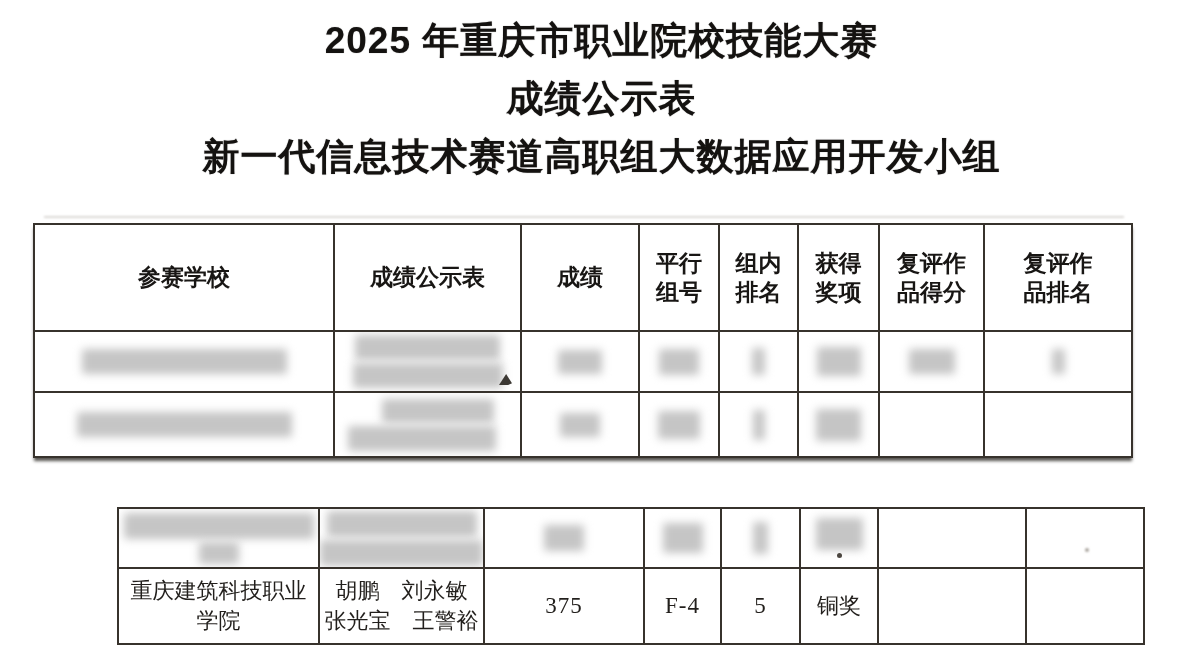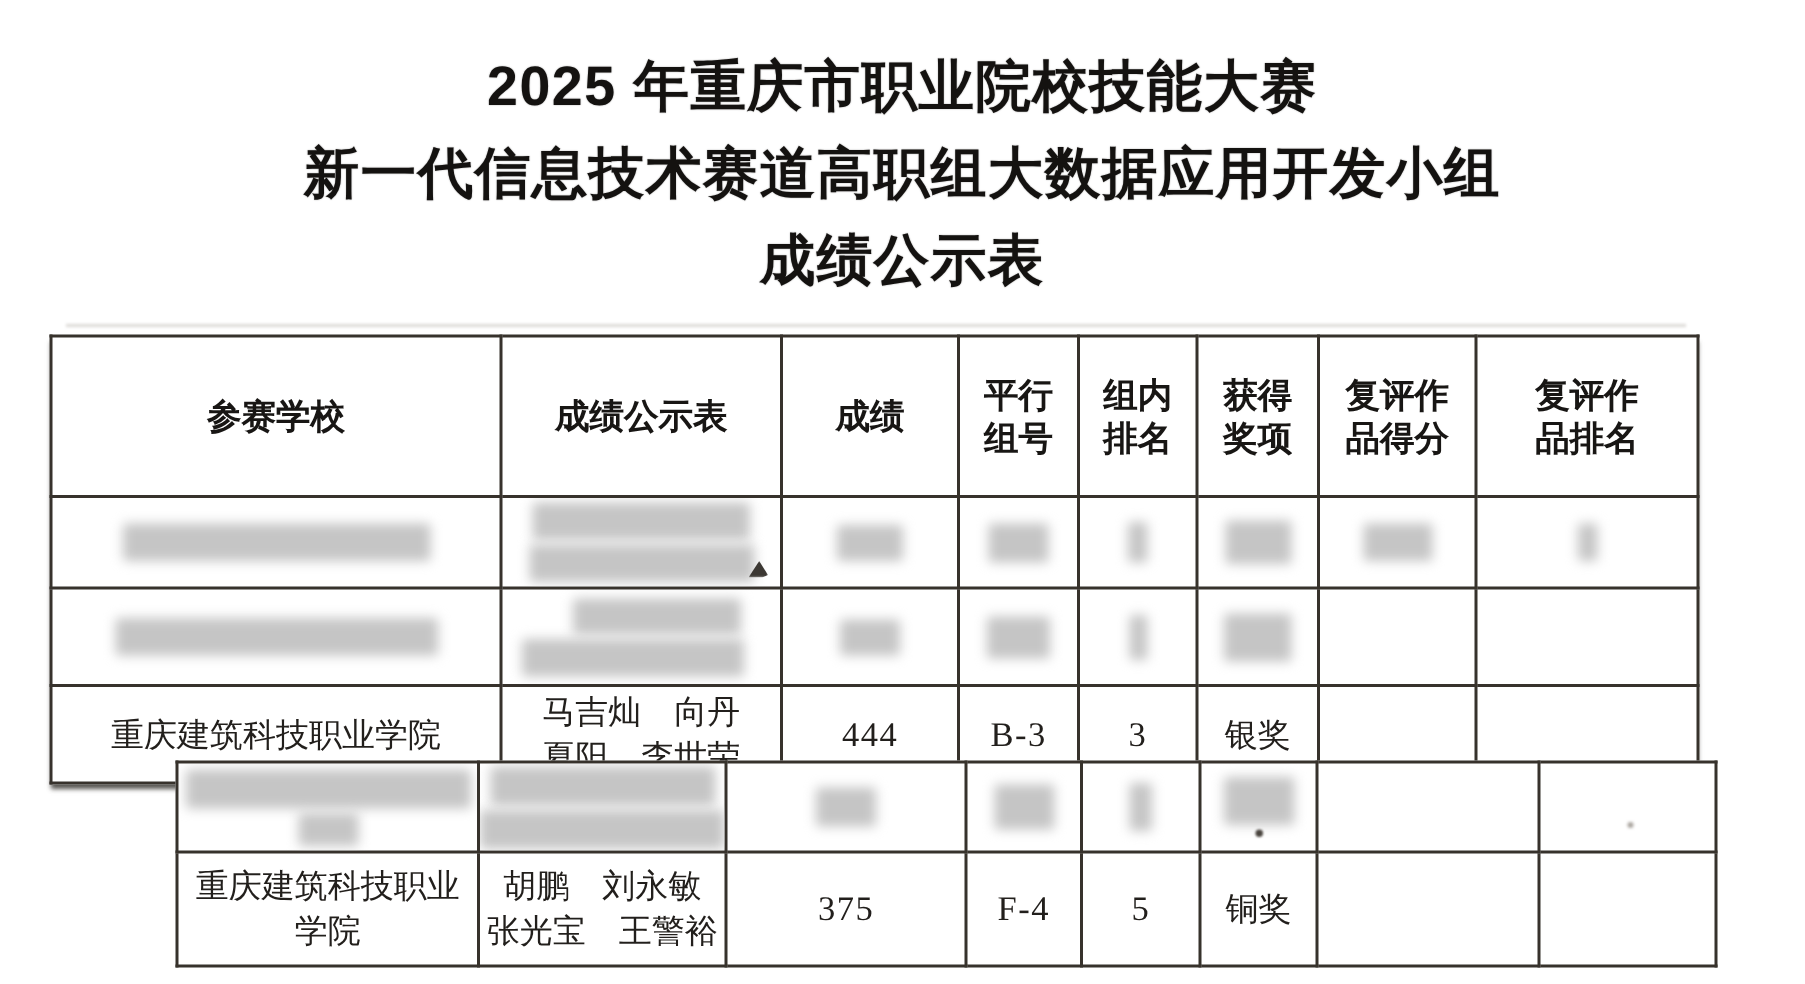--- a/index.html
+++ b/index.html
@@ -3,21 +3,21 @@
 <meta charset="utf-8">
 <style>
   html,body { margin:0; padding:0; }
   .page {
     position:relative; width:1203px; height:656px;
     background:#ffffff; overflow:hidden;
     font-family:"Liberation Sans", sans-serif;
     color:#1d1b19;
   }
   
-  .title-block { position:absolute; top:29px; left:0; width:100%; text-align:center; }
+  .title-block { position:absolute; top:12px; left:0; width:100%; text-align:center; }
   .title-line {
     font-size:37px; font-weight:700; letter-spacing:1px;
     line-height:58px; color:#141210;
     text-shadow:0 0 1px rgba(20,18,16,.45);
   }
   
   table.t { position:absolute; border-collapse:collapse; table-layout:fixed; background:#fff; }
   table.t th, table.t td {
     border:2px solid #37322c; padding:0; text-align:center; vertical-align:middle;
     overflow:hidden;
@@ -48,22 +48,22 @@
   .scan-line { position:absolute; left:44px; top:216px; width:1080px; height:2px;
     background:#b9b4ae; opacity:.5; filter:blur(1px); }
 </style>
 </head>
 <body>
 
 <div class="page">
 
   <div class="title-block">
     <div class="title-line">2025 年重庆市职业院校技能大赛</div>
+    <div class="title-line">成绩公示表</div>
     <div class="title-line">新一代信息技术赛道高职组大数据应用开发小组</div>
-    <div class="title-line">成绩公示表</div>
   </div>
 
   <div class="scan-line"></div>
 
   <table class="t t1">
     <colgroup>
       <col style="width:300px">
         <col style="width:187px">
         <col style="width:118px">
       <col style="width:80px">
@@ -184,35 +184,20 @@
           </td>
         <td>
             <div class="redact">
               <div class="blur" style="width:45px;height:32px"></div>
             </div>
           </td>
         <td></td>
         <td></td>
       </tr>
 
-      <tr style="height:65px">
-        <td>
-          <span class="cell-line">重庆建筑科技职业学院</span>
-          </td>
-        <td>
-          <span class="cell-line">马吉灿　向丹</span>
-          <span class="cell-line">夏阳　李世荣</span>
-          </td>
-        <td class="num">444</td>
-        <td class="num">B-3</td>
-        <td class="num">3</td>
-        <td>银奖</td>
-        <td></td>
-        <td></td>
-      </tr>
     </tbody>
   </table>
 
   <table class="t t2">
     <colgroup>
       <col style="width:201px">
         <col style="width:165px">
         <col style="width:160px">
       <col style="width:77px">
         <col style="width:79px">

